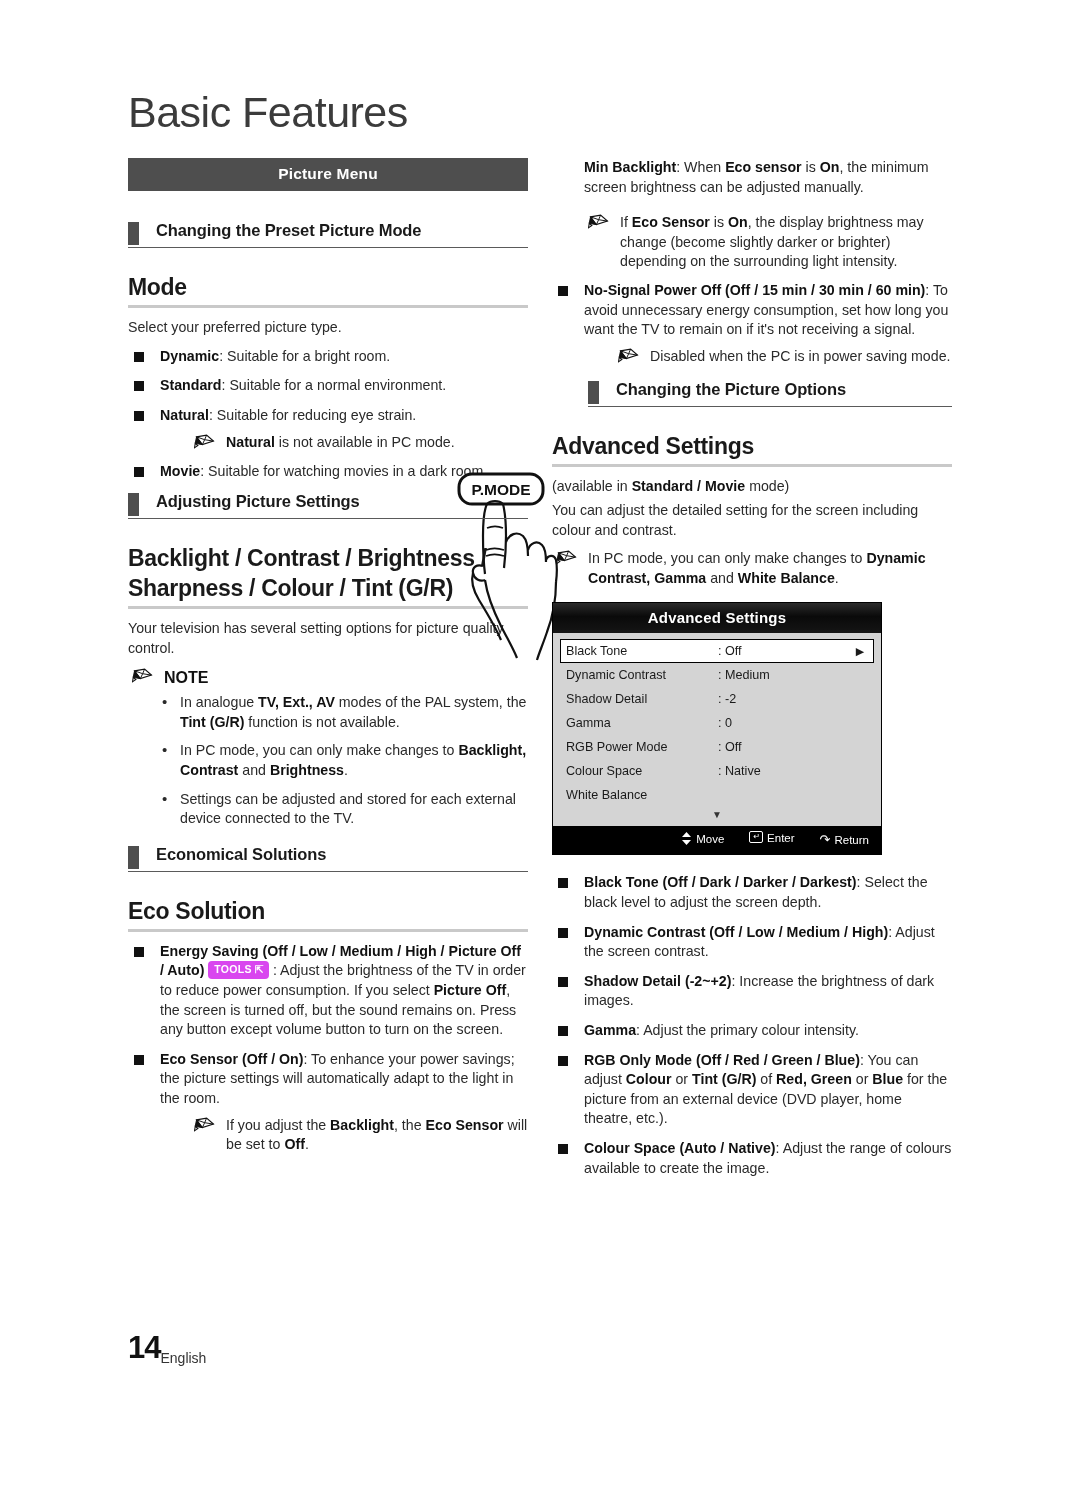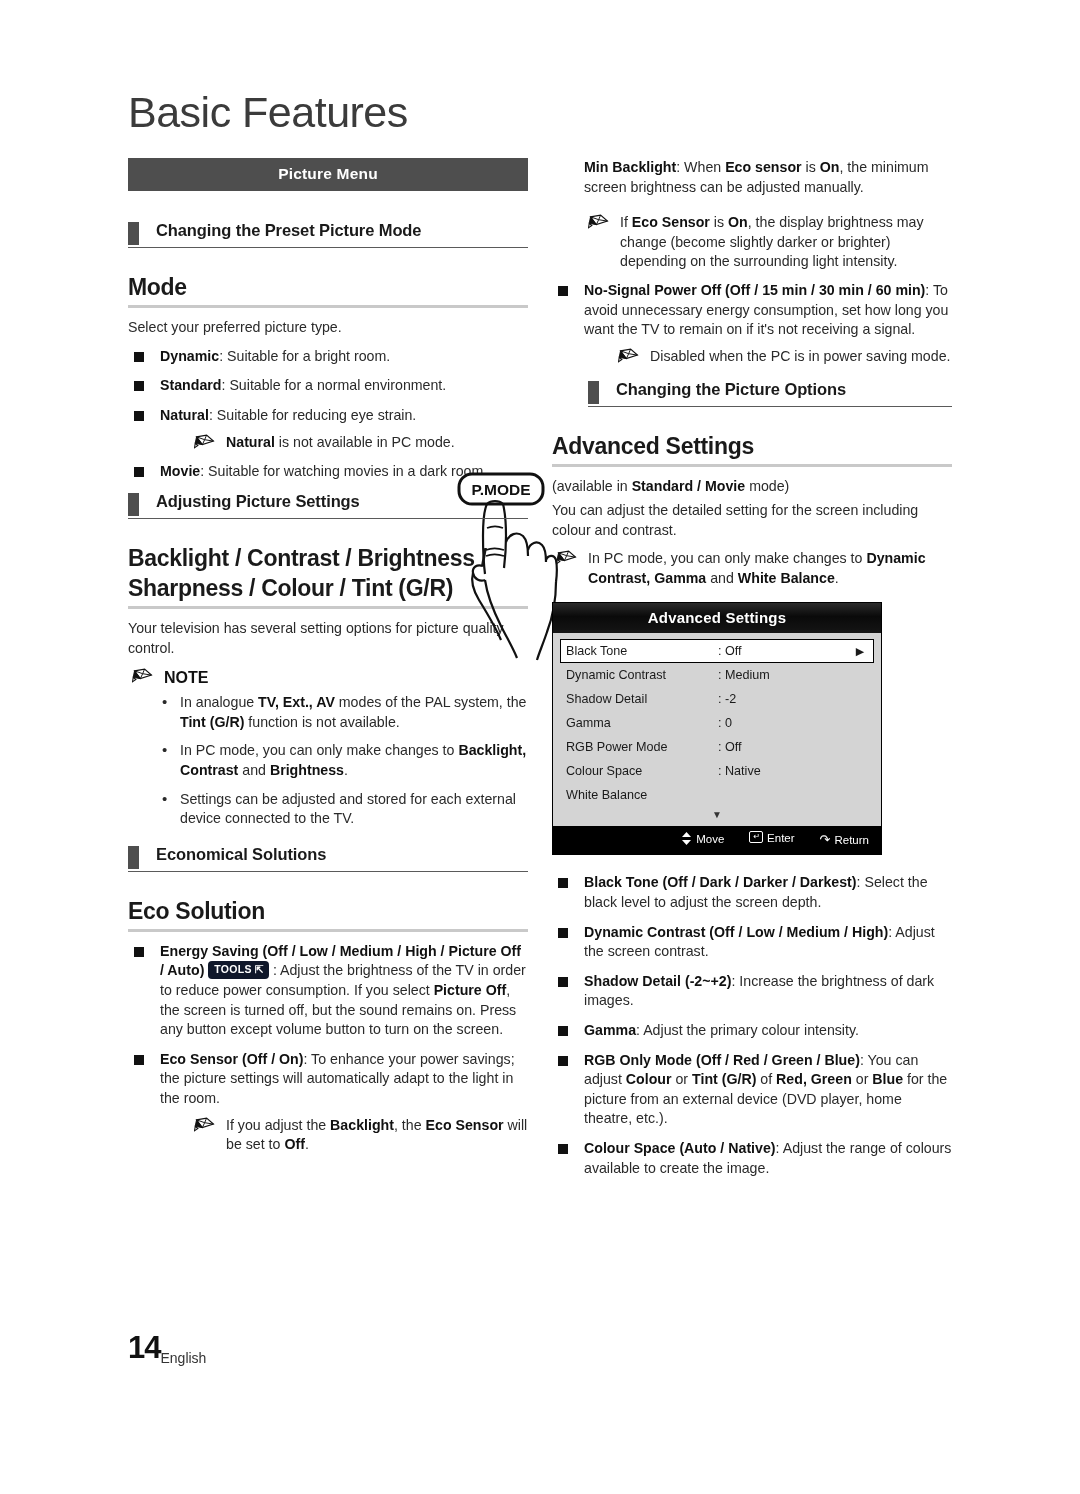--- a/index.html
+++ b/index.html
@@ -66,21 +66,21 @@
 
   
   ul.dots { list-style:none; margin:4px 0 10px 0; padding:0; }
   ul.dots > li { position:relative; padding-left:26px; margin-bottom:9px; font-size:14.2px; line-height:1.38; color:#2a2a2a; }
   ul.dots > li:before { content:"•"; position:absolute; left:8px; top:-1px; font-size:15px; color:#2a2a2a; }
   .dots-wrap { margin-left:26px; }
 
   
   .tools-badge {
     display:inline-flex; align-items:center; gap:3px;
-    background:#0f172a; color:#fff; border-radius:4px;
+    background:#d946ef; color:#fff; border-radius:4px;
     padding:1px 5px 2px 6px; font-size:10.5px; font-weight:bold;
     letter-spacing:0.3px; vertical-align:1px; position:relative; top:-1px;
   }
   .tools-badge .g { display:inline-block; }
 
   
   .pmode-art { position:absolute; left:323px; top:152px; width:110px; height:200px; }
 
   
   .osd { width:330px; margin:14px 0 18px 0; background:#000; border:1px solid #000; }

